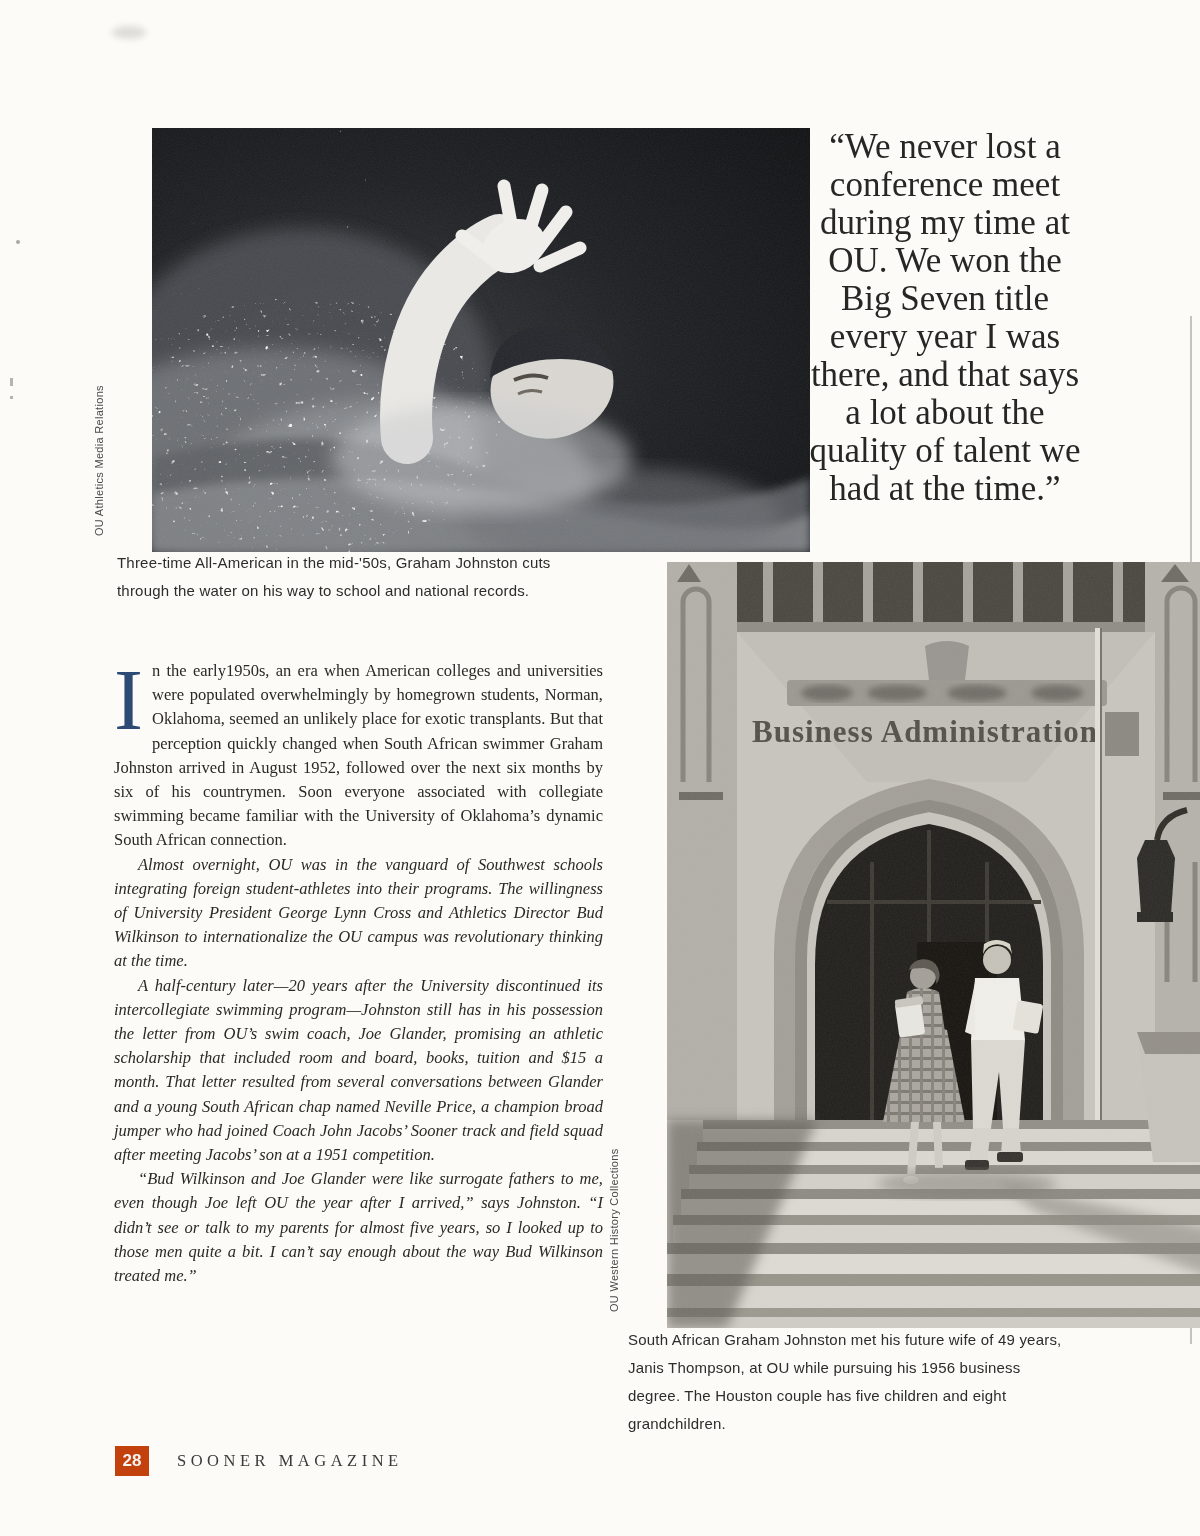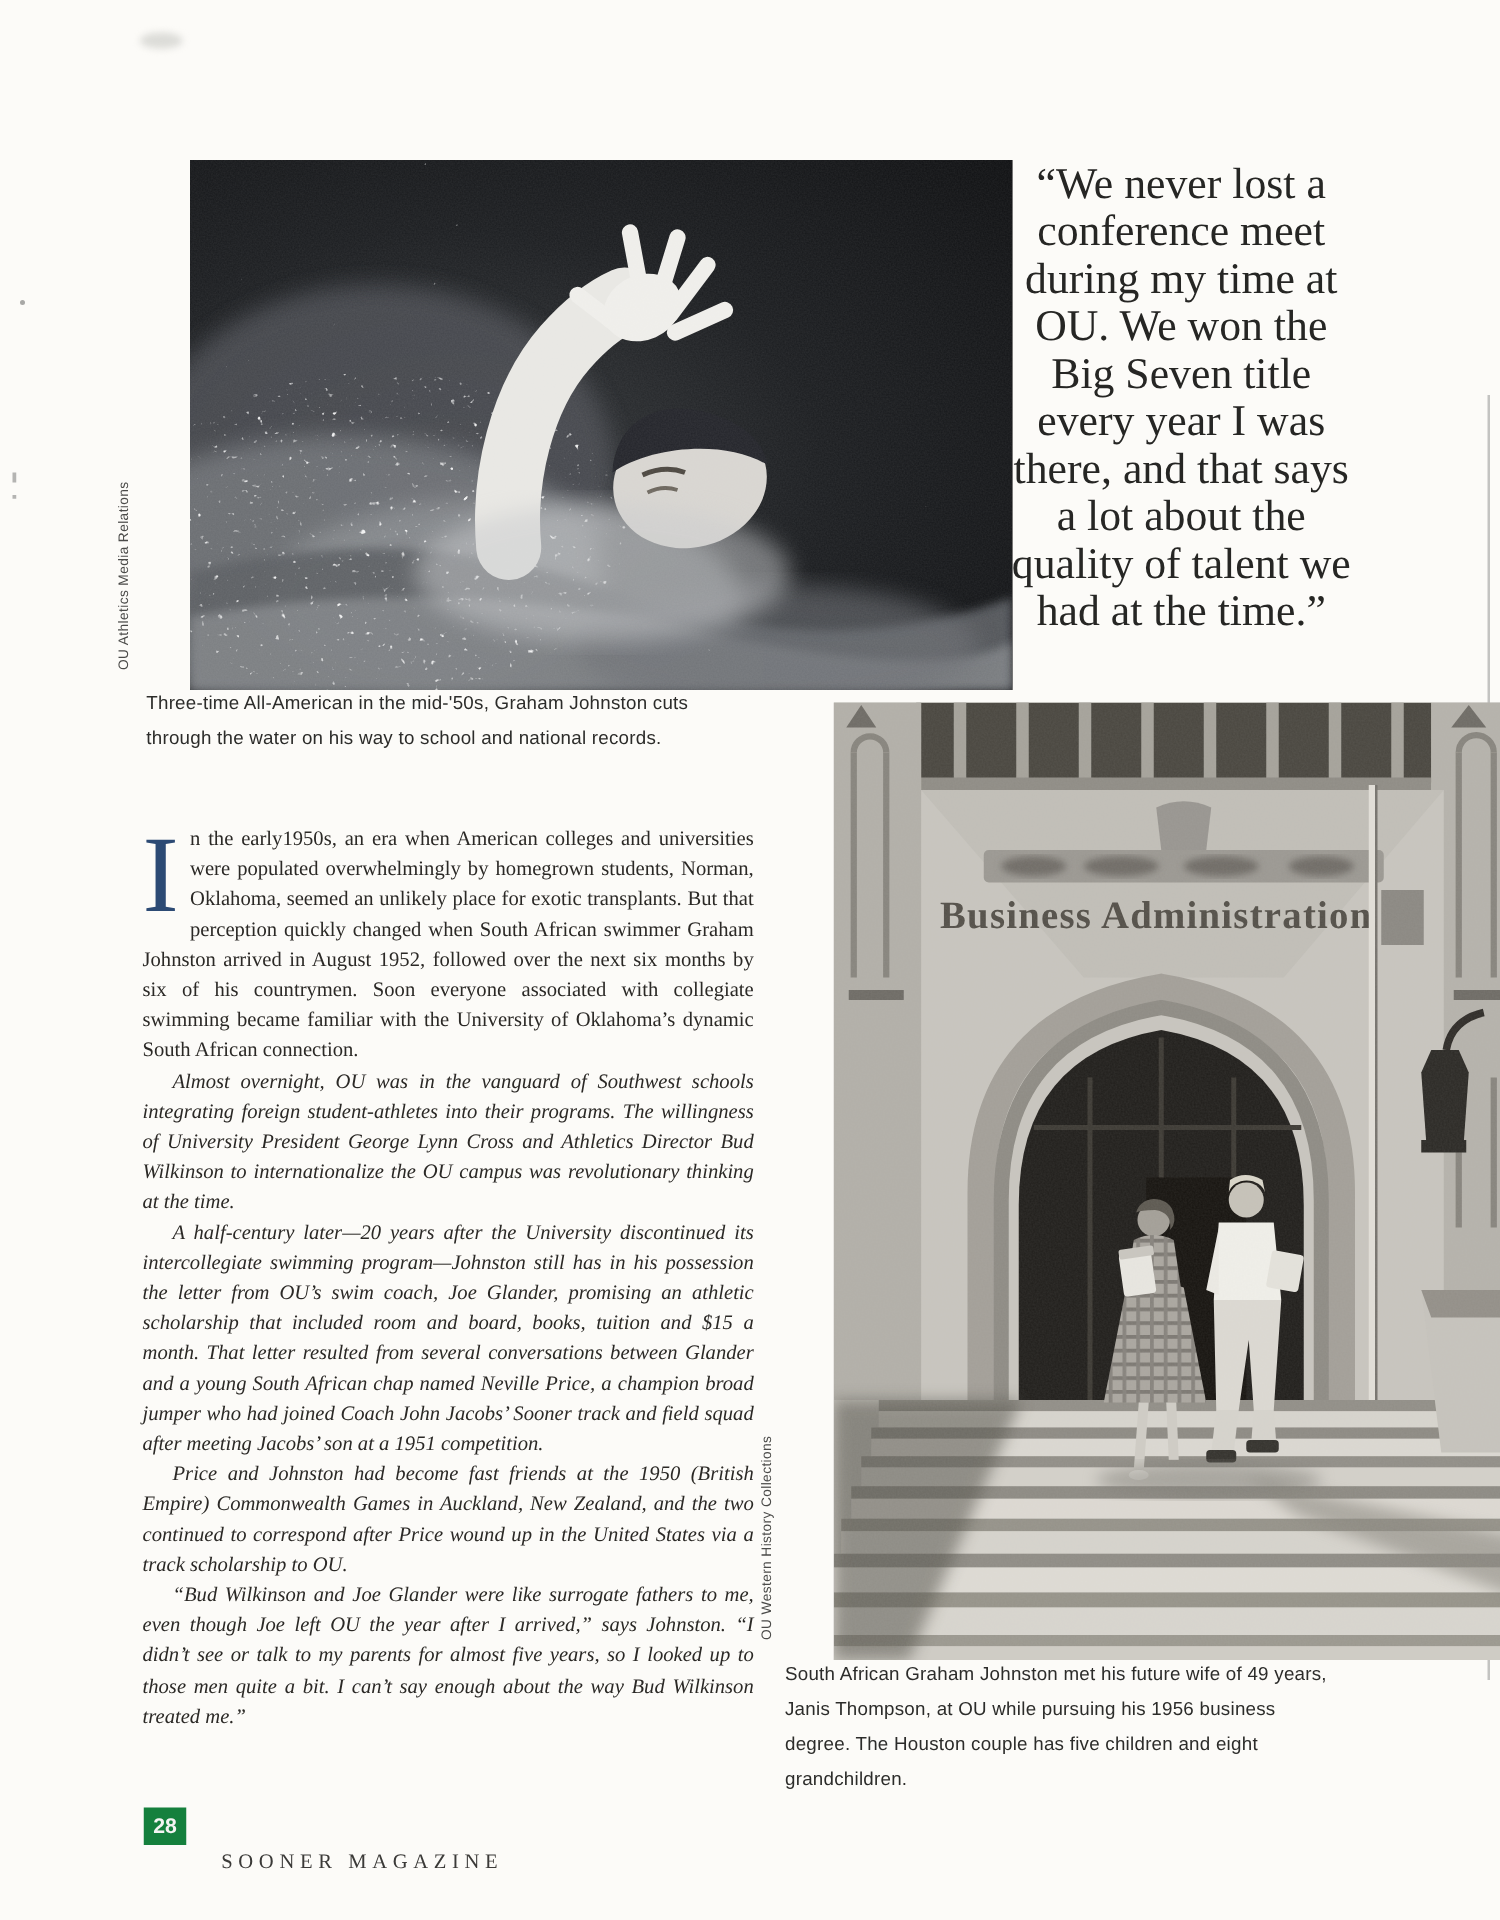--- a/index.html
+++ b/index.html
@@ -50,27 +50,27 @@
     float:left;
     font-size:87px;line-height:74px;
     padding:4px 9px 0 0;
     color:#2c4a74;
     font-weight:normal;
   }
 
   #footer{position:absolute;left:115px;top:1446px;height:32px;}
   #page-num{
     position:absolute;left:0;top:0;width:34px;height:30px;
-    background:#15803d;color:#f4f4f2;
+    background:#c2410c;color:#f4f4f2;
     font-family:"Liberation Sans", sans-serif;font-weight:bold;font-size:17px;
     display:flex;align-items:center;justify-content:center;
   }
   #mag-name{
     position:absolute;left:62px;top:5px;
-    font-size:16.5px;letter-spacing:4.5px;color:#3b3a38;white-space:nowrap;margin-top:28px;
+    font-size:16.5px;letter-spacing:4.5px;color:#3b3a38;white-space:nowrap;
   }
 
   
   .artifact{position:absolute;pointer-events:none;}
   #smudge{left:112px;top:26px;width:34px;height:13px;background:#dcdcd8;border-radius:50%;filter:blur(3px);}
   #edge-dot{left:16px;top:240px;width:4px;height:4px;background:#a8a8a6;border-radius:50%;}
   #edge-mark1{left:10px;top:378px;width:3px;height:8px;background:#b4b4b2;}
   #edge-mark2{left:10px;top:396px;width:3px;height:3px;background:#b4b4b2;}
   #right-line{left:1190px;top:316px;width:2px;height:1028px;background:#c3c3c1;}
 </style>
@@ -161,21 +161,20 @@
 quality of talent we
 had at the time.”</div>
 
   <div class="caption" id="caption-swim">Three-time All-American in the mid-'50s, Graham Johnston cuts
 through the water on his way to school and national records.</div>
 
   <div id="article">
     <p><span class="dropcap">I</span><span>n the early1950s, an era when American colleges and universities were populated overwhelmingly by homegrown students, Norman, Oklahoma, seemed an unlikely place for exotic transplants.  But that perception quickly changed when South African swimmer Graham Johnston arrived in August 1952, followed over the next six months by six of his countrymen.  Soon everyone associated with collegiate swimming became familiar with the University of Oklahoma’s dynamic South African connection.</span></p>
     <p class="indent">Almost overnight, OU was in the vanguard of Southwest schools integrating foreign student-athletes into their programs. The willingness of University President George Lynn Cross and Athletics Director Bud Wilkinson to internationalize the OU campus was revolutionary thinking at the time.</p>
     <p class="indent">A half-century later—20 years after the University discontinued its intercollegiate swimming program—Johnston still has in his possession the letter from OU’s swim coach, Joe Glander, promising an athletic scholarship that included room and board, books, tuition and $15 a month.  That letter resulted from several conversations between Glander and a young South African chap named Neville Price, a champion broad jumper who had joined Coach John Jacobs’ Sooner track and field squad after meeting Jacobs’ son at a 1951 competition.</p>
-    <p class="indent">Price and Johnston had become fast friends at the 1950 (British Empire) Commonwealth Games in Auckland, New Zealand, and the two continued to correspond after Price wound up in the United States via a track scholarship to OU.</p>
     <p class="indent">“Bud Wilkinson and Joe Glander were like surrogate fathers to me, even though Joe left OU the year after I arrived,” says Johnston.  “I didn’t see or talk to my parents for almost five years, so I looked up to those men quite a bit.  I can’t say enough about the way Bud Wilkinson treated me.”</p>
   </div>
 
   <figure class="photo" id="bldg-photo">
     <svg viewBox="0 0 558 766" width="558" height="766">
       <defs>
         <filter id="b3">
             <feGaussianBlur stdDeviation="3"></feGaussianBlur>
           </filter>
         <filter id="b6">

